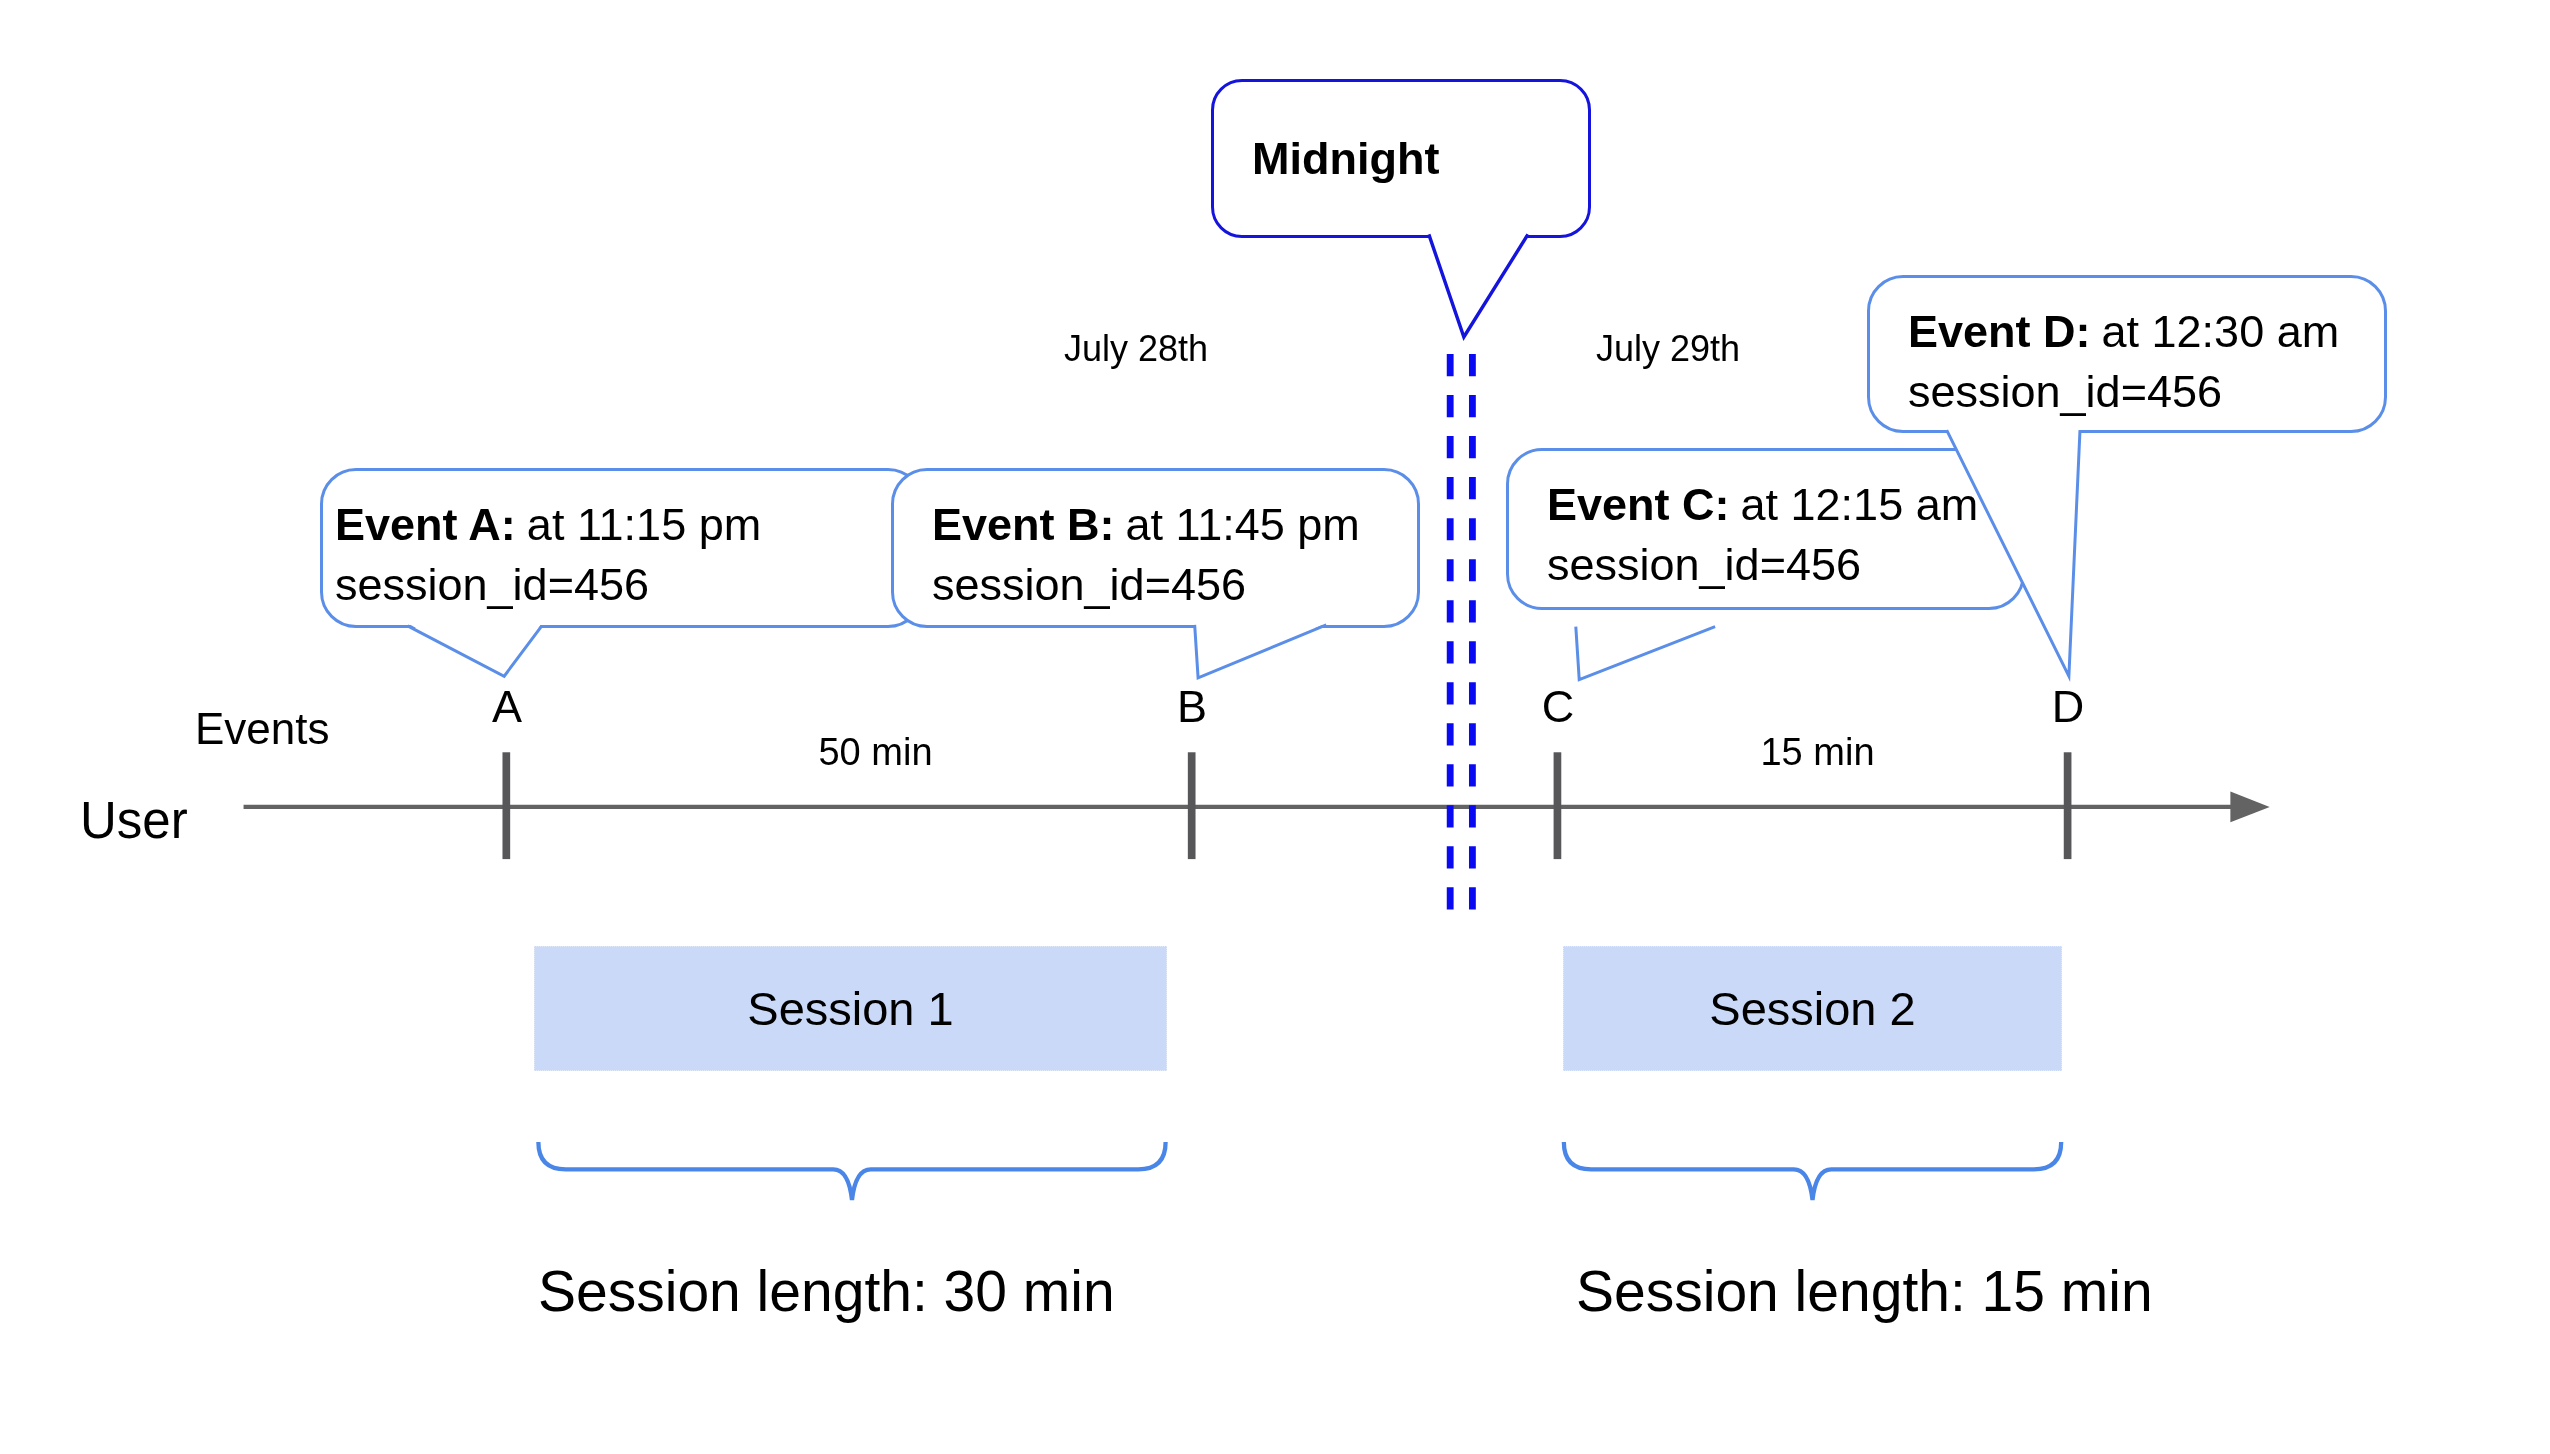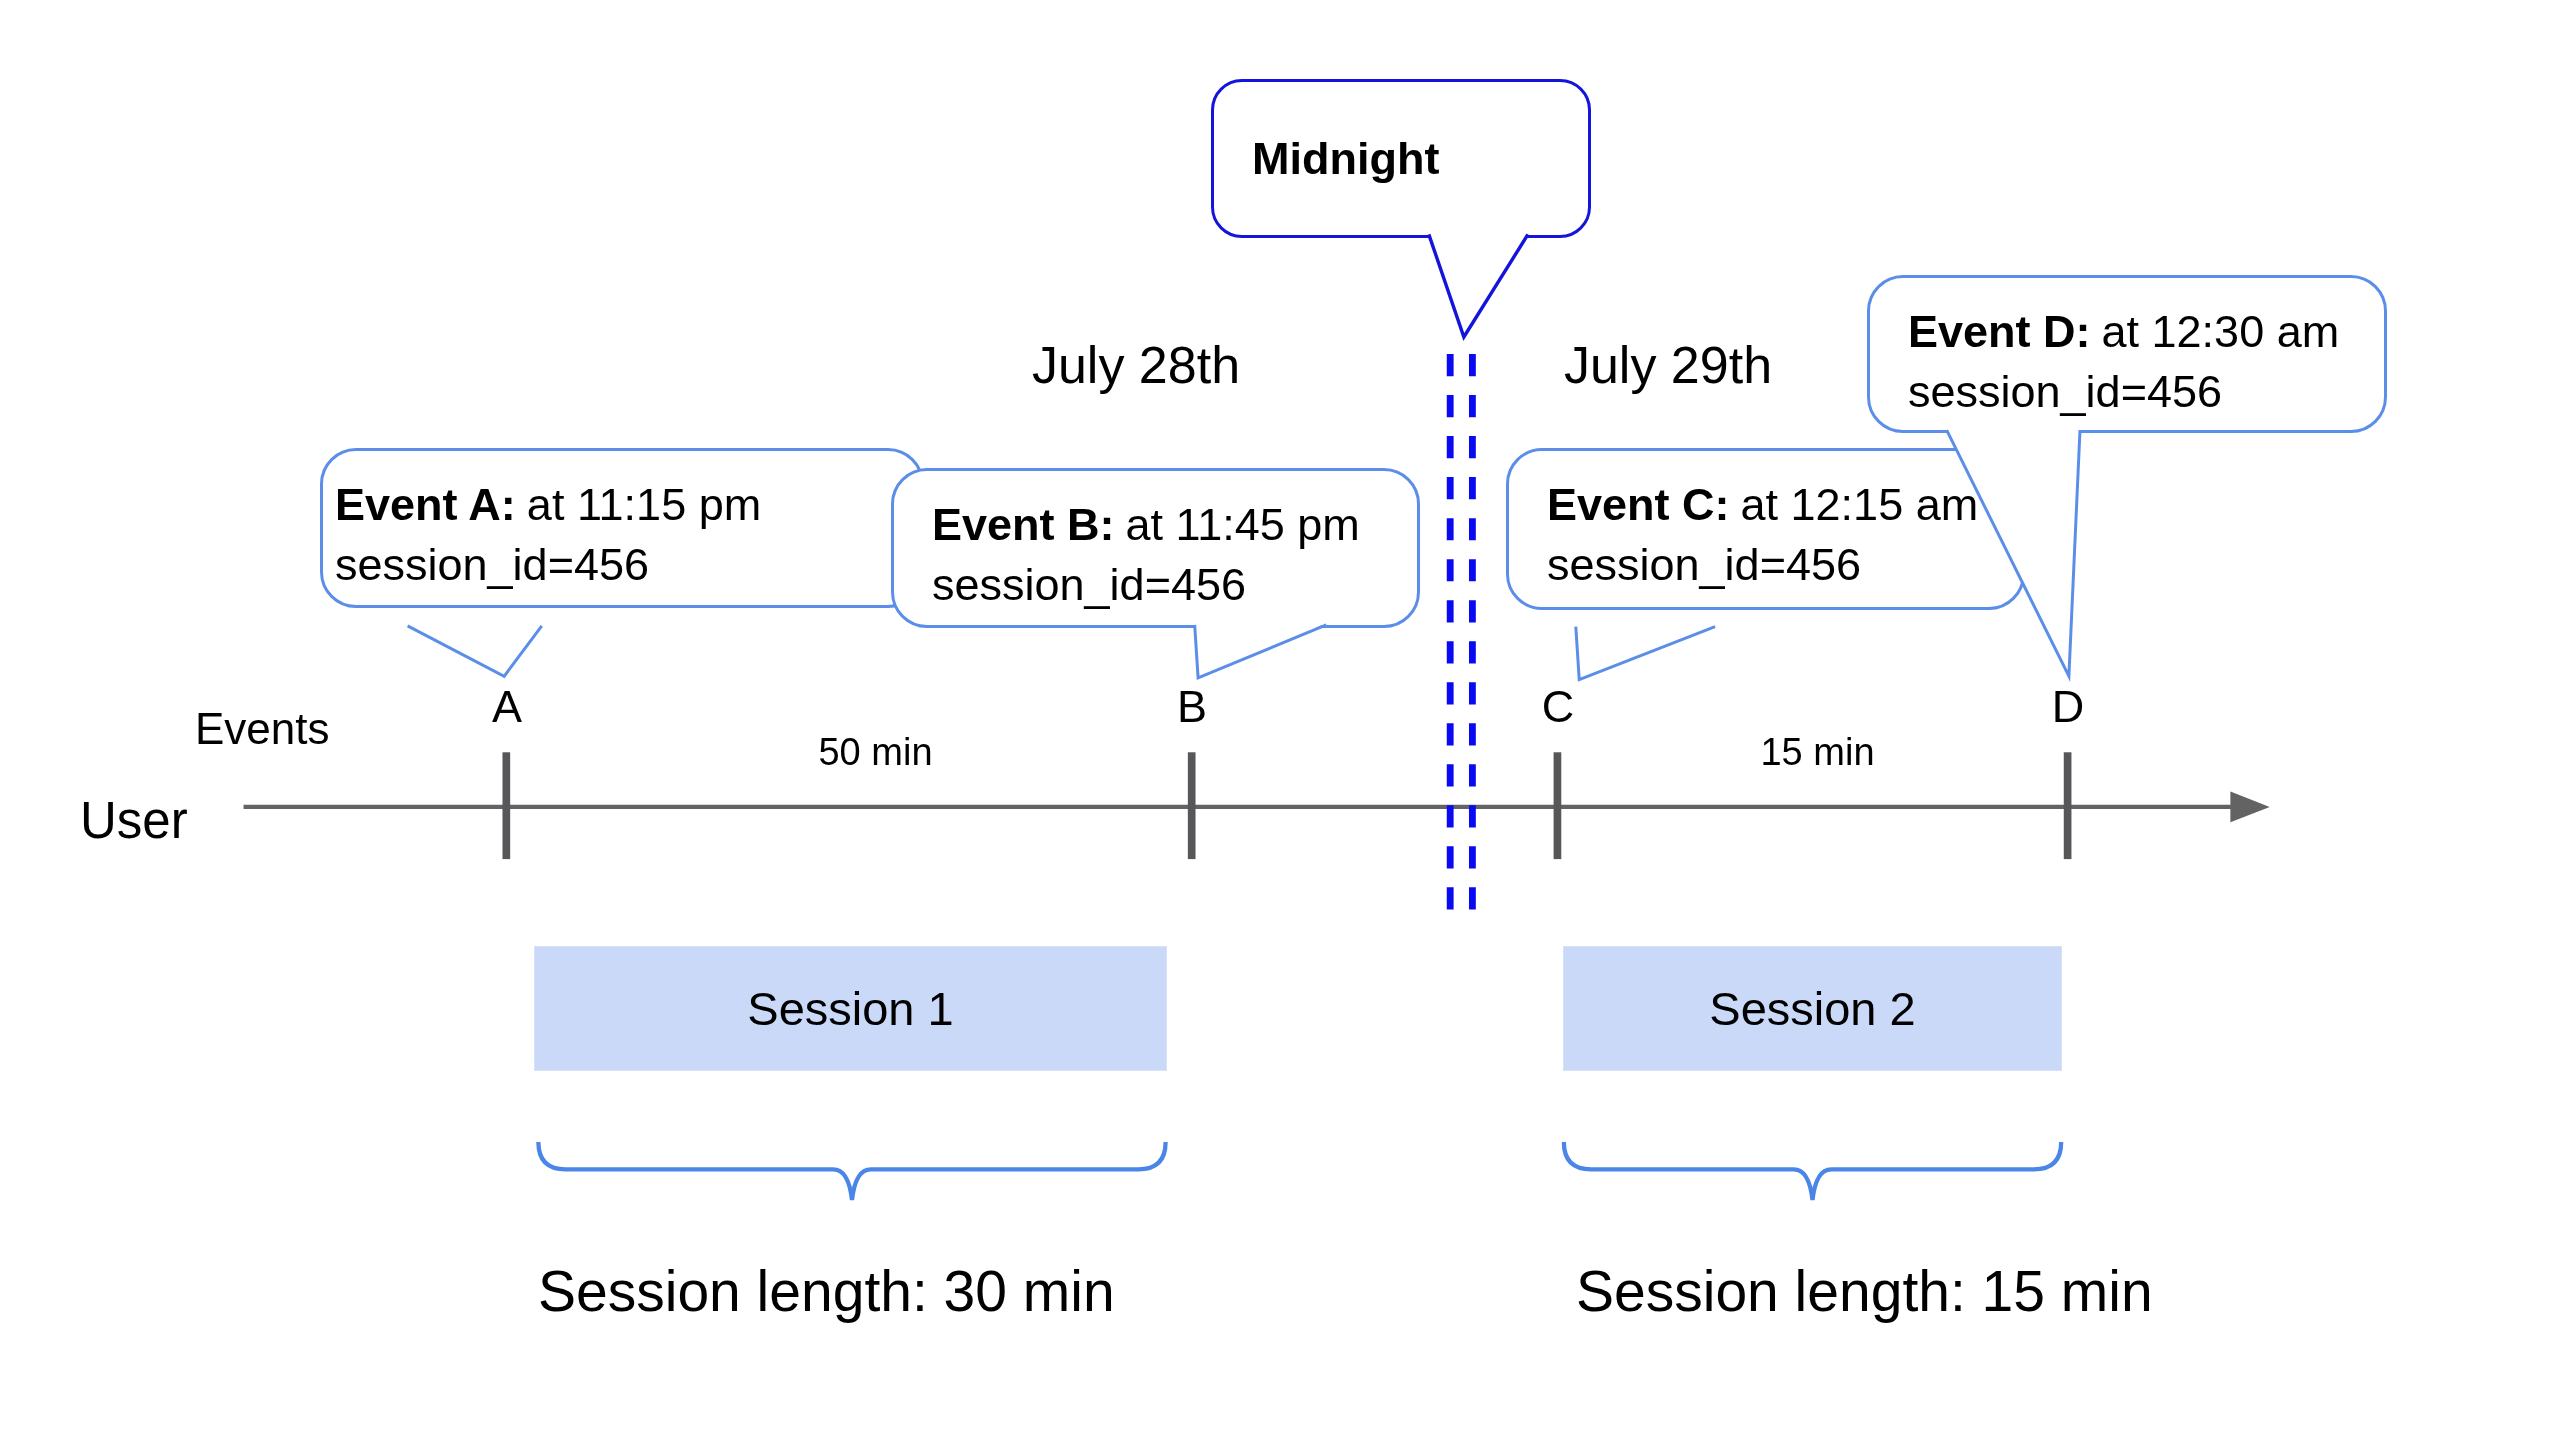--- a/index.html
+++ b/index.html
@@ -1,21 +1,21 @@
 <!DOCTYPE html>
 <html style="font-size:13.7px"><head>
 <meta charset="utf-8">
 <style>
   html,body{margin:0;padding:0;background:#ffffff;}
   body{width:2550px;height:1455px;position:relative;overflow:hidden;
        font-family:"Liberation Sans",sans-serif;color:#000;}
   .abs{position:absolute;}
   .center{text-align:center;}
   
-  .date-label{font-size:52px;line-height:1.15;margin-top:8px;}
+  .date-label{font-size:36px;line-height:1.15;}
   
   .bubble{position:absolute;background:#fff;border:3px solid #5b8ee8;border-radius:36px;
           box-sizing:border-box;padding:24px 15.4px 0 38px;font-size:45px;line-height:60px;}
   .bubble .evt-title{font-weight:700;margin-right:11px;}
   .midnight-bubble{position:absolute;background:#fff;border:3.4px solid #1414dd;border-radius:31px;
           box-sizing:border-box;display:flex;align-items:center;padding-left:38px;
           font-size:45px;font-weight:700;}
   
   .tick-label{position:absolute;width:128px;text-align:center;font-size:45px;line-height:1.1;}
   .events-label{font-size:44px;}
@@ -30,21 +30,21 @@
 </head>
 <body>
 
 <div class="abs date-label center" style="left:1008px;top:328px;width:256px;">July 28th</div>
 <div class="abs date-label center" style="left:1540px;top:328px;width:256px;">July 29th</div>
 
 <div class="midnight-bubble" style="left:1211px;top:79px;width:380px;height:159px;">
   <span>Midnight</span>
 </div>
 
-<div class="bubble" style="left:320px;top:448px;width:604px;height:160px;padding-left:12px;">
+<div class="bubble" style="left:320px;top:468px;width:604px;height:160px;padding-left:12px;">
   <div><span class="evt-title">Event A:</span><span>at 11:15 pm</span></div>
   <div>session_id=456</div>
 </div>
 <div class="bubble" style="left:891px;top:468px;width:529px;height:160px;">
   <div><span class="evt-title">Event B:</span><span>at 11:45 pm</span></div>
   <div>session_id=456</div>
 </div>
 <div class="bubble" style="left:1506px;top:448px;width:519px;height:162px;">
   <div><span class="evt-title">Event C:</span><span>at 12:15 am</span></div>
   <div>session_id=456</div>

